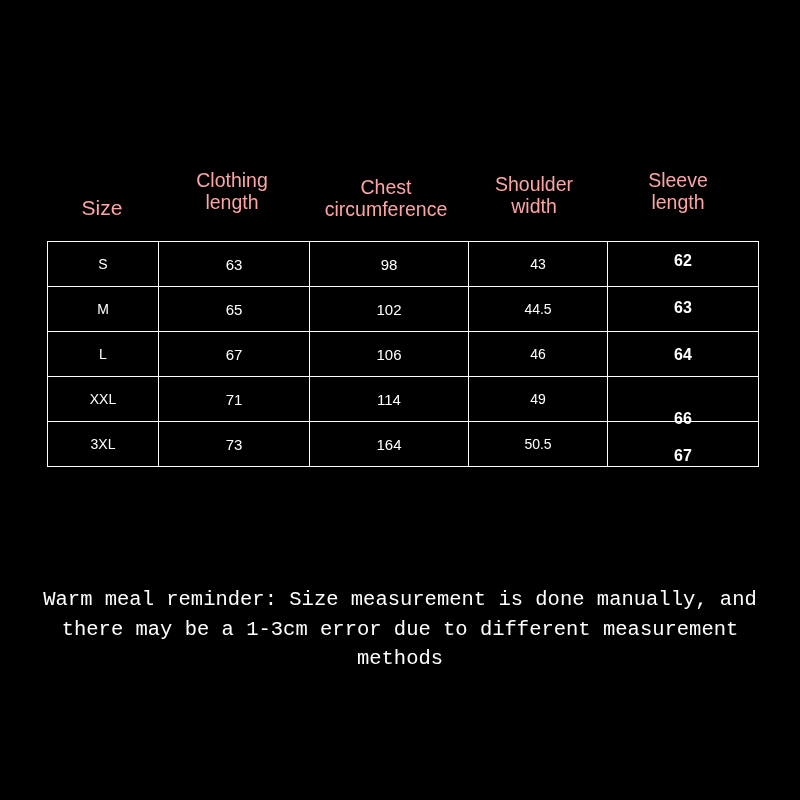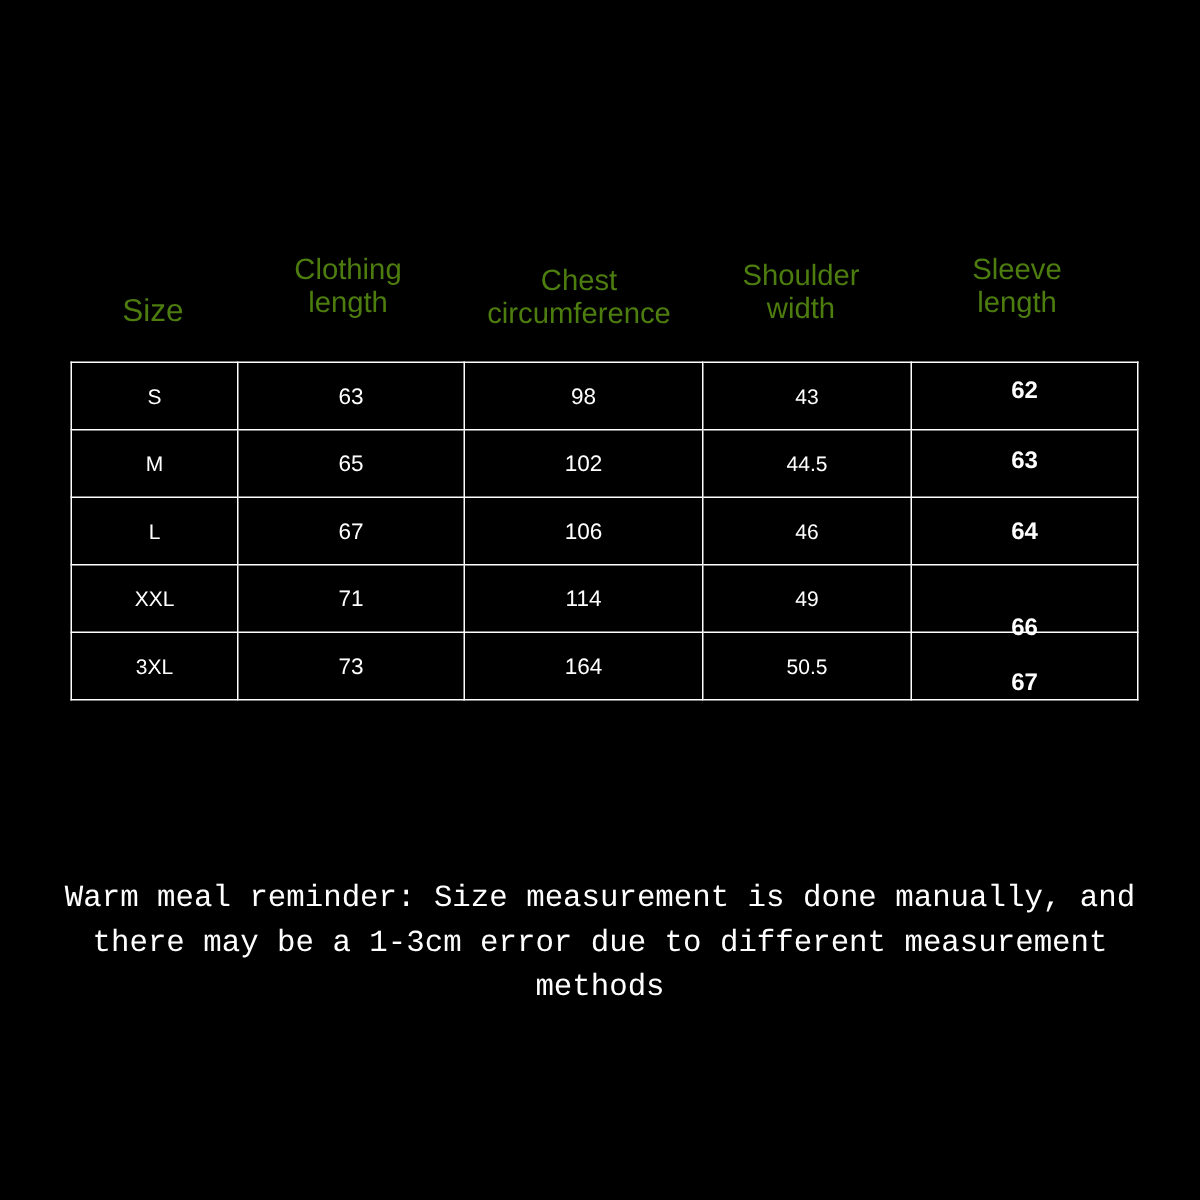--- a/index.html
+++ b/index.html
@@ -31,21 +31,21 @@
     width: 706px;
     height: 66px;
     display: flex;
     align-items: flex-start;
   }
   .hcell {
     box-sizing: border-box;
     text-align: center;
     line-height: 1.12;
     font-size: 19.5px;
-    color: #4d7c0f;
+    color: #fca5a5;
     white-space: pre-line;
     padding-top: 0px;
   }
   .hcell.c0 { width: 110px; padding-top: 26px; font-size: 21px; }
   .hcell.c1 { width: 150px; }
   .hcell.c2 { width: 158px; padding-top: 7px; }
   .hcell.c3 { width: 138px; padding-top: 4px; }
   .hcell.c4 { width: 150px; padding-top: 0px; }
 
   

